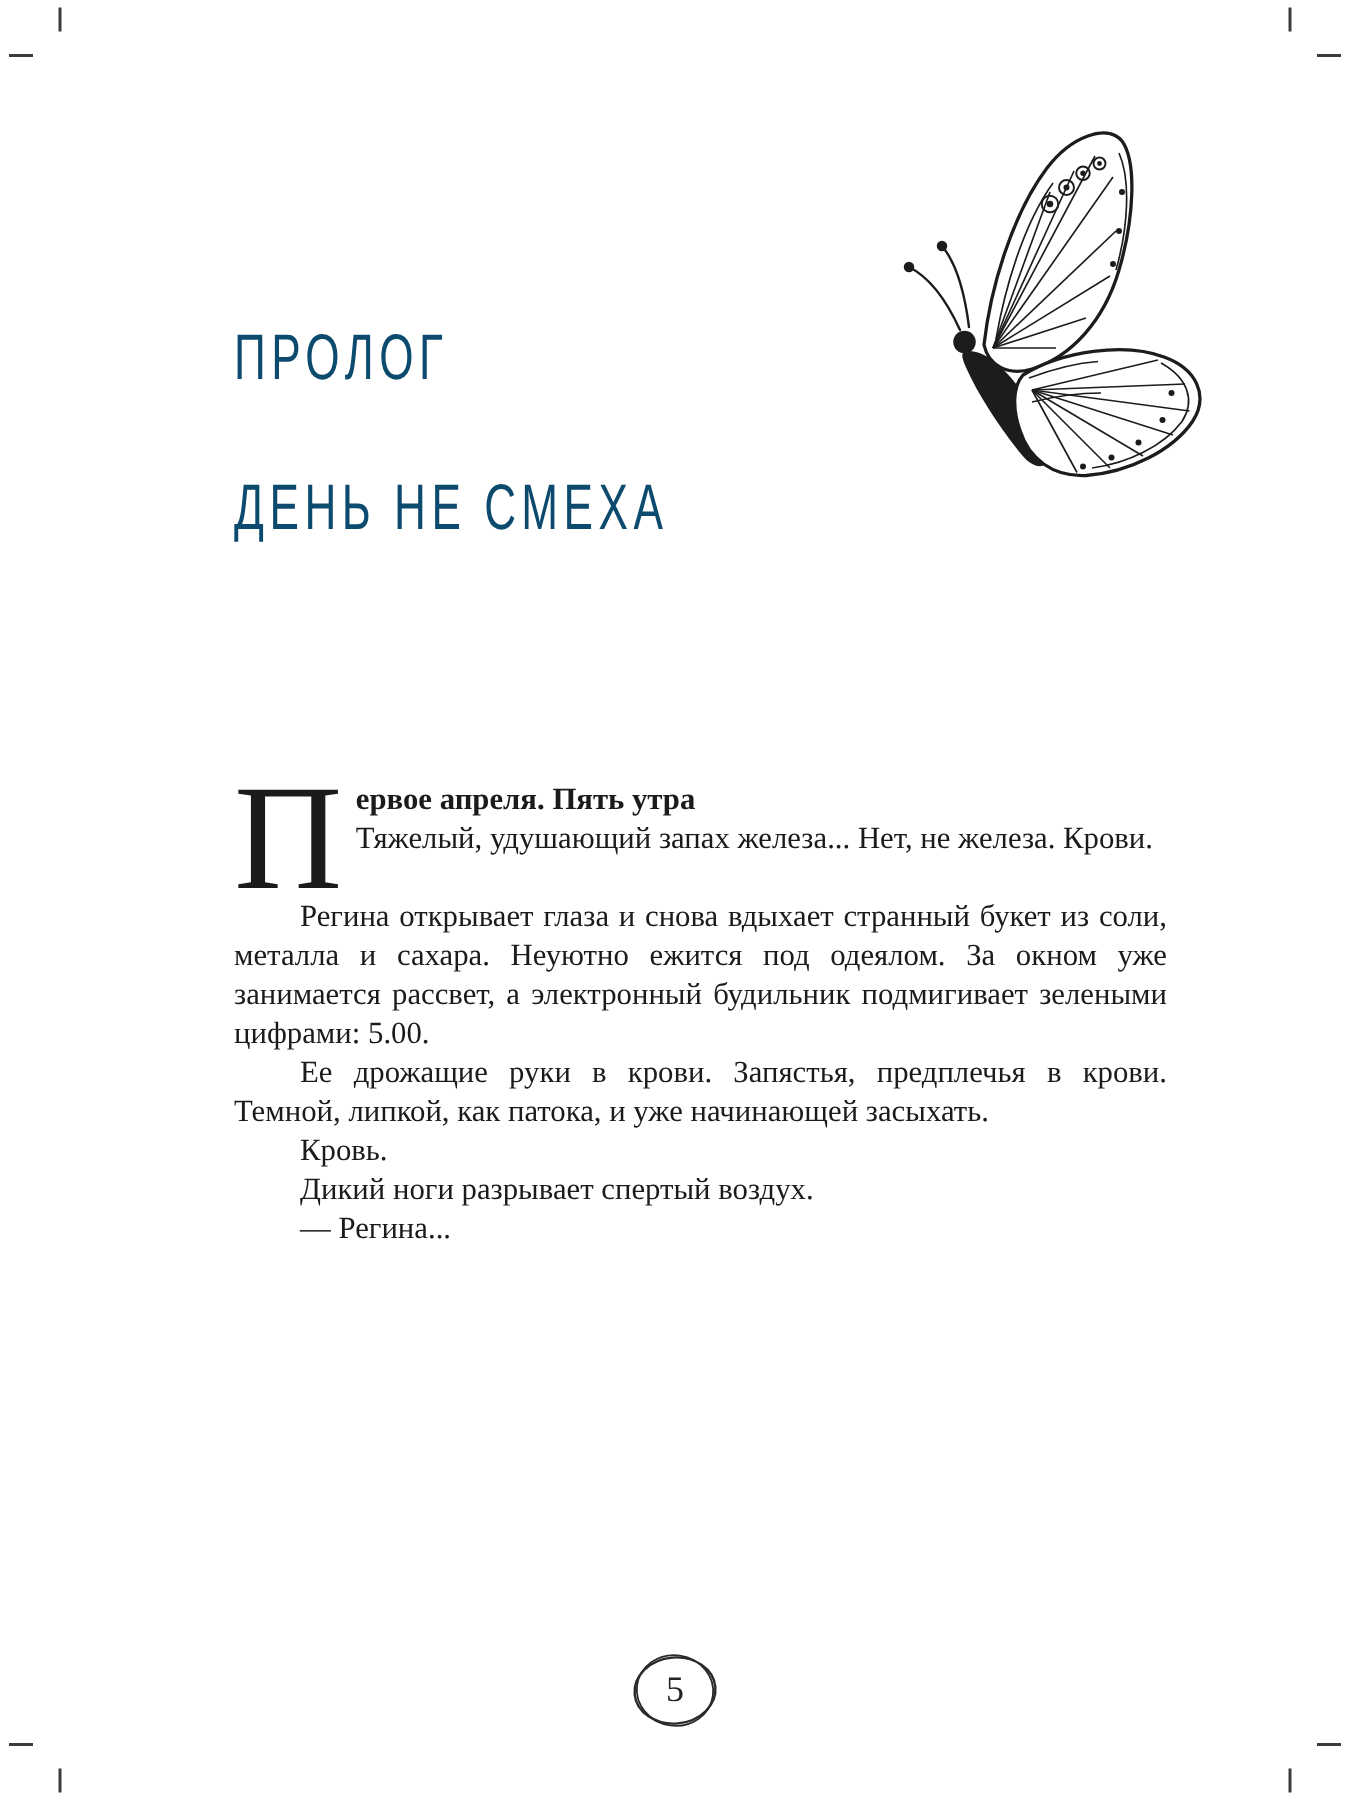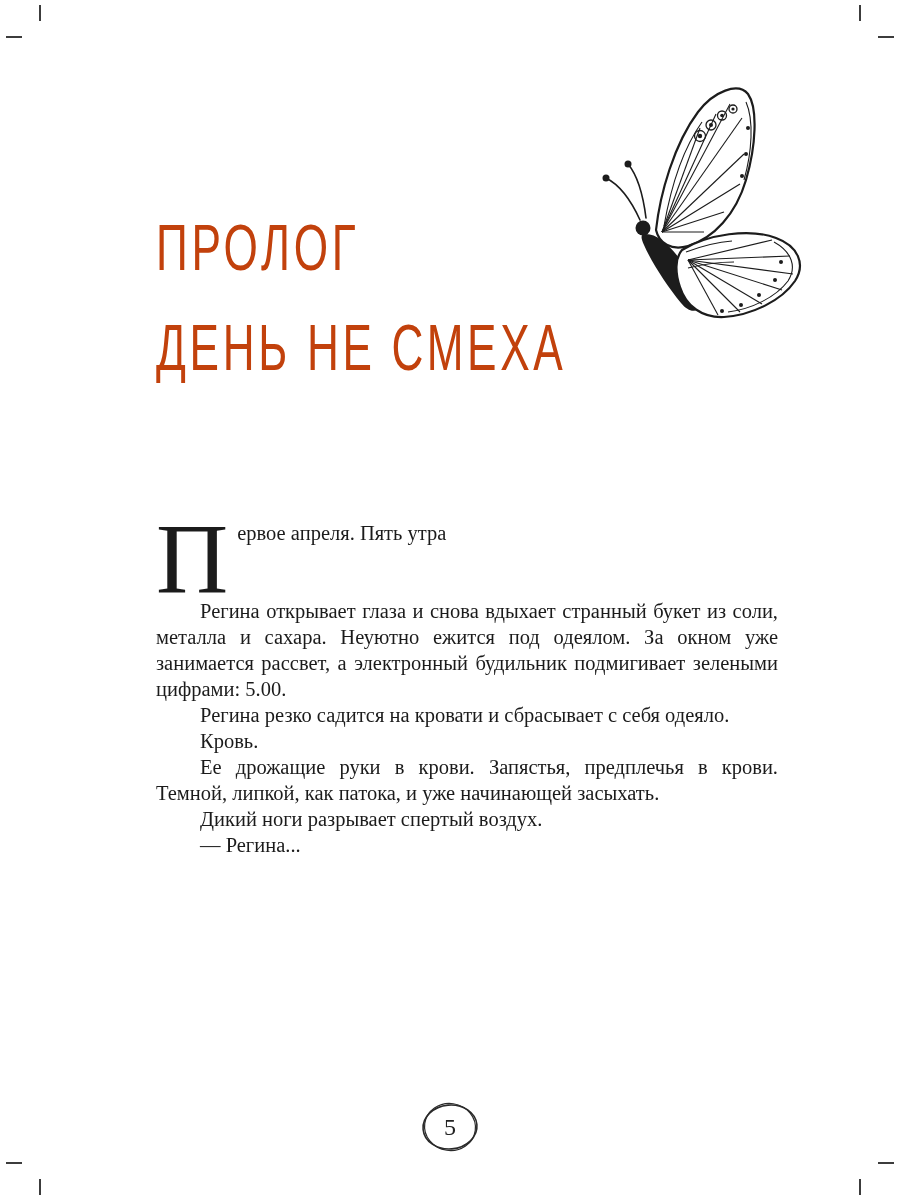--- a/index.html
+++ b/index.html
@@ -22,23 +22,23 @@
   .tr-h { right:6px;  top:36px; }
   .bl-v { left:39px;  bottom:5px; }
   .bl-h { left:6px;   bottom:36px; }
   .br-v { right:39px; bottom:5px; }
   .br-h { right:6px;  bottom:36px; }
 
   
   .title {
     position:absolute; left:156px;
     font-family:"Liberation Sans", sans-serif;
-    font-size:48px; font-weight:400;
+    font-size:32px; font-weight:400;
     letter-spacing:4px;
-    color:#c2410c;
+    color:#0c4a6e;
     white-space:nowrap;
   }
   .title-inner { display:inline-block; transform:scale(0.92,1.34); transform-origin:left center; }
   .title-1 { top:220px; }
   .title-2 { top:320px; }
 
   
   .butterfly { position:absolute; left:596px; top:84px; }
 
   
@@ -47,21 +47,21 @@
     font-size:20.5px; line-height:26px;
     text-align:justify;
     hyphens:auto;
   }
   .dropcap {
     float:left;
     font-size:100px; line-height:0.78; height:78px;
     margin:0 9px 0 0;
     font-weight:400;
   }
-  .lead { font-weight:400; }
+  .lead { font-weight:700; }
   .opening-text { }
   p.para { margin:0; text-indent:44px; clear:left; }
 
   
   .pagenum-wrap {
     position:absolute; top:1096px; left:0; right:0;
     display:flex; justify-content:center;
   }
   .pagenum-box { position:relative; width:76px; height:62px; }
   .pagenum-box svg { position:absolute; left:0; top:0; }
@@ -154,25 +154,25 @@
         <circle cx="145" cy="221" r="2"></circle>
         <circle cx="126" cy="227" r="2"></circle>
       </g>
     </svg>
   </div>
 
   <div class="body-text">
     <div class="opening">
       <span class="dropcap">П</span>
       <div class="lead">ервое апреля. Пять утра</div>
+      <div class="opening-text">Тяжелый, удушающий запах железа... Нет, не железа. Крови.</div>
     </div>
     <p class="para">Регина открывает глаза и снова вдыхает странный букет из соли, металла и сахара. Неуютно ежится под одеялом. За окном уже занимается рассвет, а электронный будильник подмигивает зелеными цифрами: 5.00.</p>
-    <p class="para">Регина резко садится на кровати и сбрасывает с себя одеяло.</p>
+    <p class="para">Ее дрожащие руки в крови. Запястья, предплечья в крови. Темной, липкой, как патока, и уже начинающей засыхать.</p>
     <p class="para">Кровь.</p>
-    <p class="para">Ее дрожащие руки в крови. Запястья, предплечья в крови. Темной, липкой, как патока, и уже начинающей засыхать.</p>
     <p class="para">Дикий ноги разрывает спертый воздух.</p>
     <p class="para">— Регина...</p>
   </div>
 
   <div class="pagenum-wrap">
     <div class="pagenum-box">
       <svg width="76" height="62" viewBox="0 0 76 62">
         <ellipse cx="38" cy="31" rx="27" ry="22" fill="none" stroke="#2a2a2a" stroke-width="1.6" transform="rotate(-5 38 31)"></ellipse>
         <ellipse cx="38" cy="31" rx="25.5" ry="23.5" fill="none" stroke="#2a2a2a" stroke-width="1.2" transform="rotate(8 38 31)"></ellipse>
       </svg>

